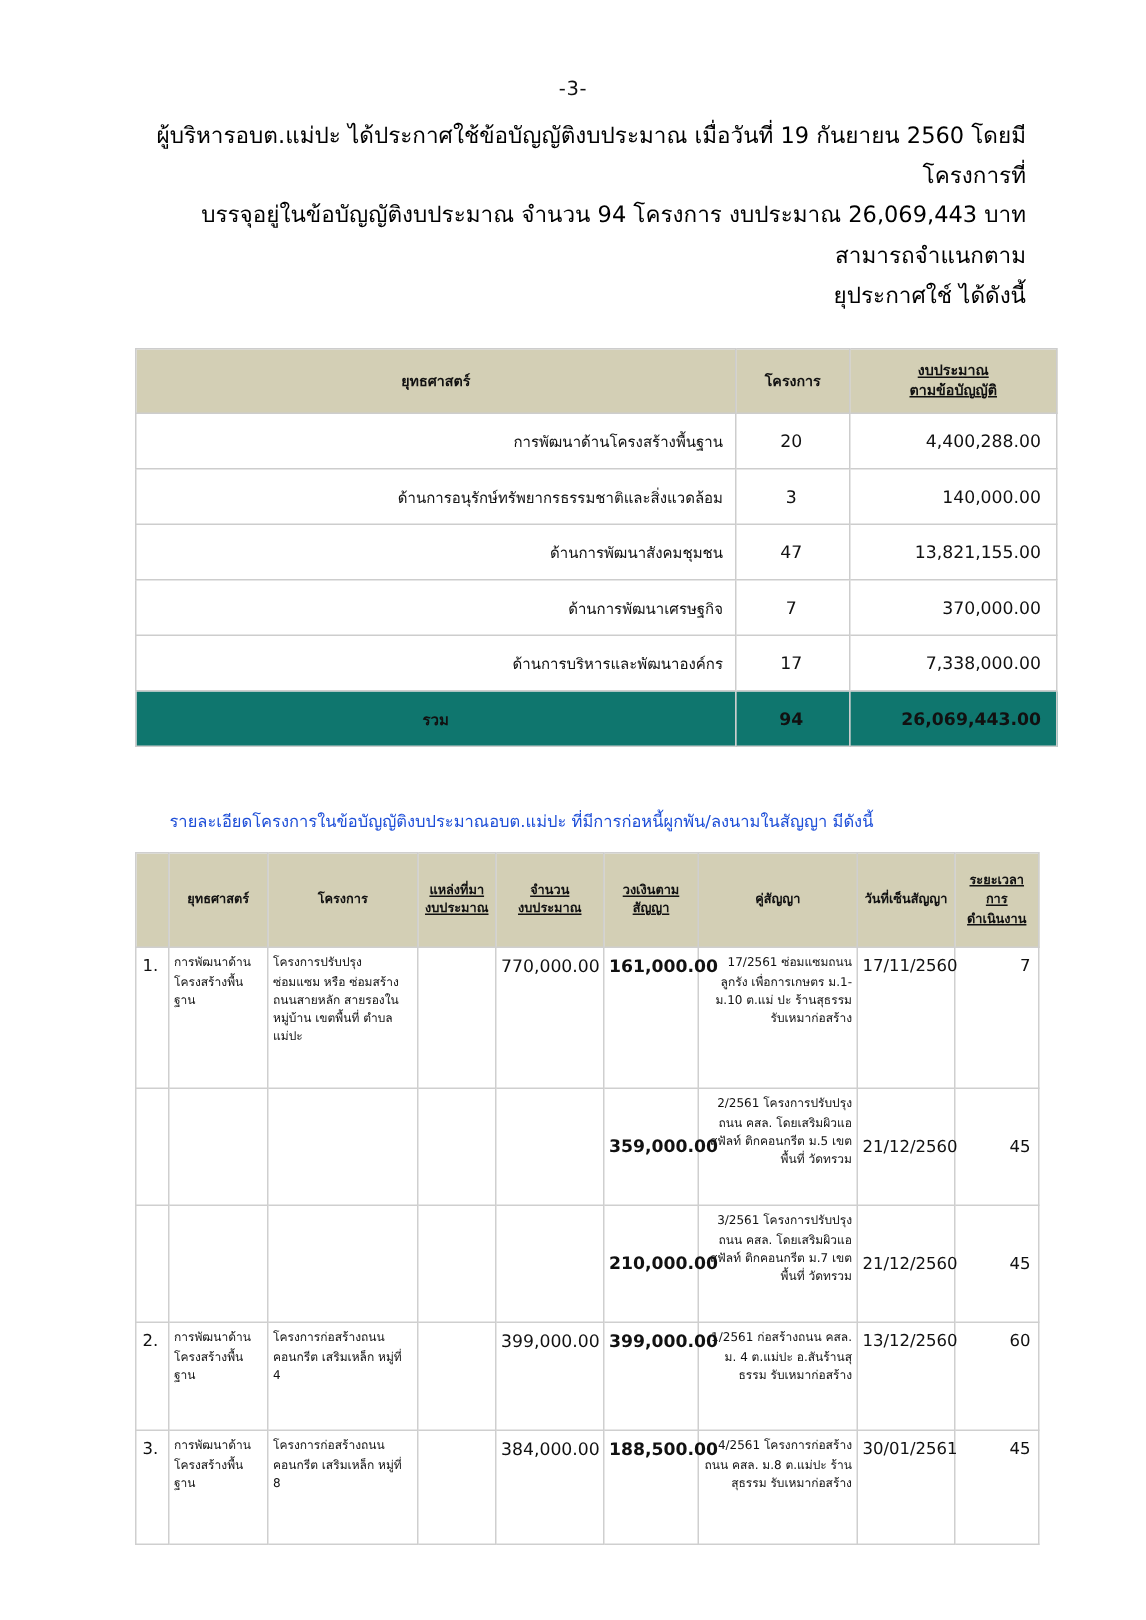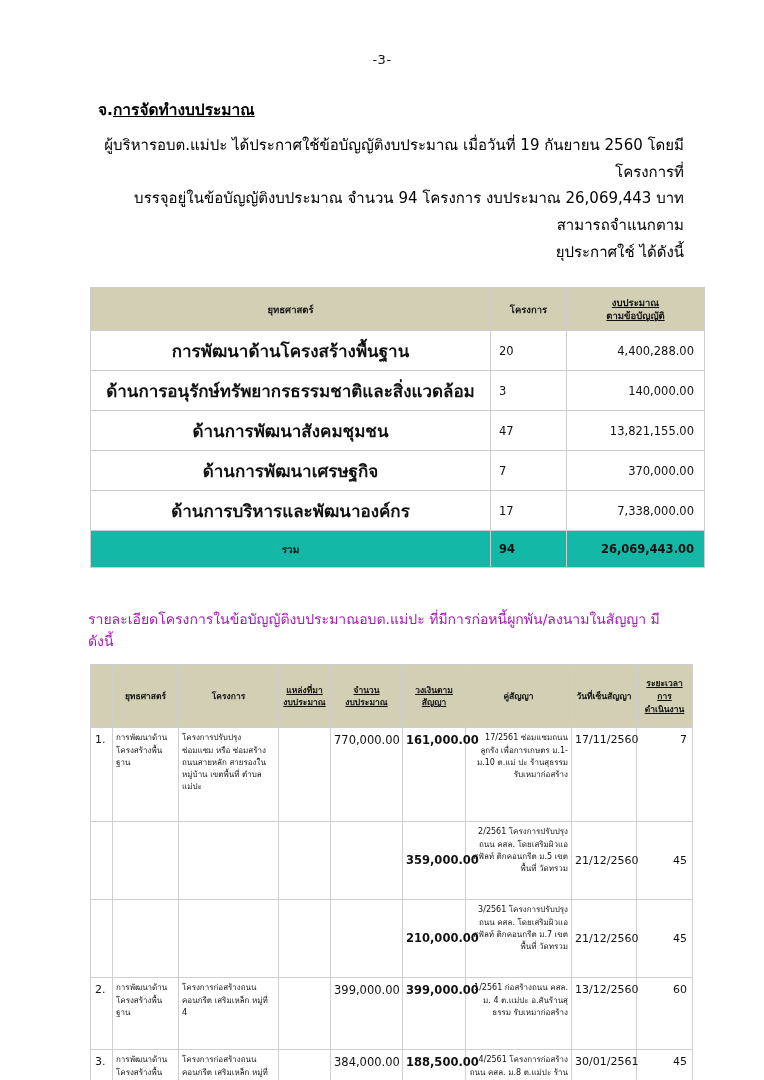--- a/index.html
+++ b/index.html
@@ -72,47 +72,47 @@
   .tbl1 thead th {
     background: #d3cfb5;
     font-weight: bold;
     text-align: center;
     font-size: 9.5px;
     height: 34px;
     line-height: 1.45;
     padding: 4px 4px;
   }
   .tbl1 tbody td.c-name {
-    text-align: center;
+    text-align: right;
     height: 24px;
-    font-size: 17px;
-    font-weight: bold;
+    font-size: 10px;
   }
   .tbl1 tbody td.c-num {
-    text-align: left;
+    text-align: center;
     padding-right: 10px;
   }
   .tbl1 tbody td.c-amt {
     text-align: right;
     padding-right: 10px;
   }
   .tbl1 tr.total td {
-    background: #14b8a6;
+    background: #0f766e;
     font-weight: bold;
     font-size: 10px;
   }
   .tbl1 tr.total td.c-name { text-align: center; }
   .tbl1 tr.total td.c-num,
   .tbl1 tr.total td.c-amt { font-size: 11.5px; }
 
   
   .caption2 {
     margin-top: 40px;
-    font-size: 14px;
-    color: #a21caf;
+    font-size: 11px;
+    color: #1d4ed8;
+    margin-left: 25px;
   }
 
   
   .tbl2 {
     margin-top: 12px;
     width: 602px;
     margin-left: 2px;
     border: 1px solid #c9c9c9;
   }
   .tbl2 th, .tbl2 td {
@@ -174,23 +174,20 @@
 </style>
 </head>
 <body>
 
 <div class="page">
 
   <div class="page-number">-3-</div>
 
   <div class="body-wrap">
 
-    <div class="section-heading">
-      <span>จ.</span><span class="underlined">การจัดทำงบประมาณ</span>
-    </div>
 
     <div class="intro">
       <span class="ln">ผู้บริหารอบต.แม่ปะ  ได้ประกาศใช้ข้อบัญญัติงบประมาณ เมื่อวันที่ 19 กันยายน 2560  โดยมีโครงการที่</span>
       <span class="ln">บรรจุอยู่ในข้อบัญญัติงบประมาณ จำนวน 94 โครงการ งบประมาณ 26,069,443 บาท สามารถจำแนกตาม</span>
       <span class="ln">ยุประกาศใช์ ได้ดังนี้</span>
     </div>
 
     <table class="tbl1">
       <colgroup>
         <col style="width:400px">

